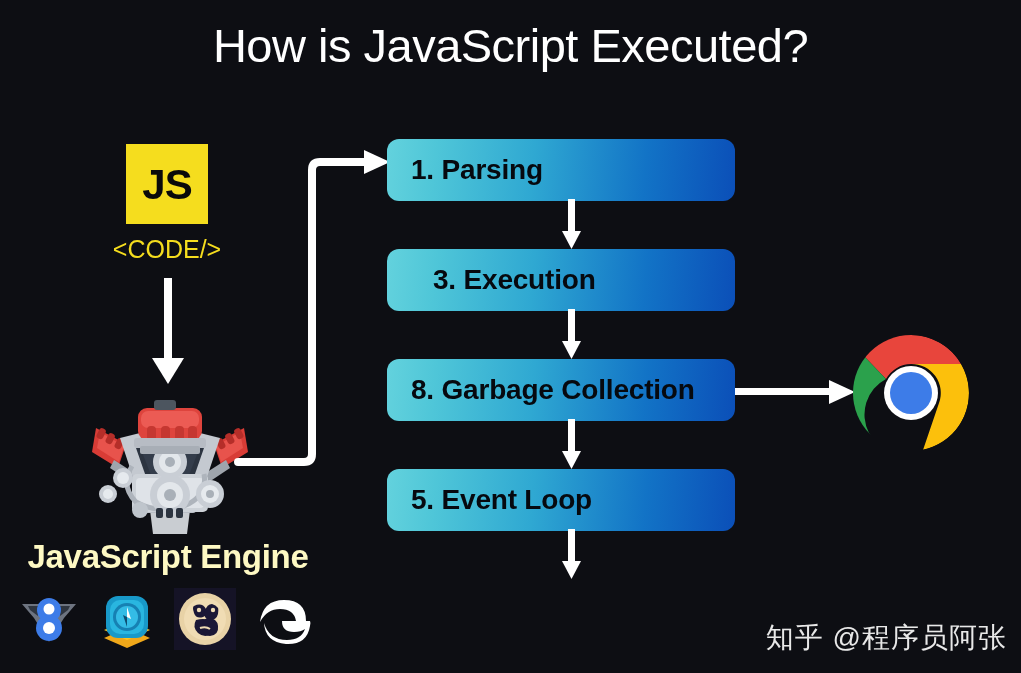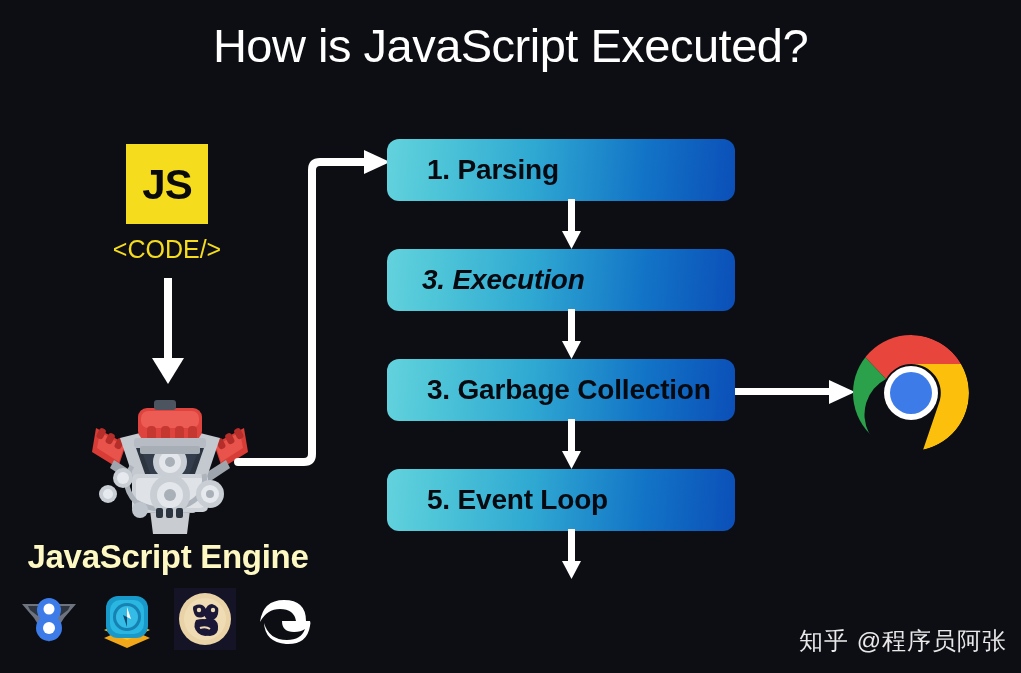--- a/index.html
+++ b/index.html
@@ -102,41 +102,41 @@
     background: linear-gradient(95deg, #63d2dd 0%, #4fc6d8 14%, #2fa8d2 42%, #1273c6 74%, #0b4fb8 100%);
     display: flex; align-items: center;
     margin-bottom: 48px;
   }
   .flow-box:last-child { margin-bottom: 0; }
   .flow-label {
     color: #06090f;
     font-size: 28px;
     font-weight: bold;
     letter-spacing: -0.2px;
-    padding-left: 40px;
-    white-space: nowrap;
-  }
-  .flow-box.indented .flow-label { padding-left: 35px; font-style: italic; }
+    padding-left: 24px;
+    white-space: nowrap;
+  }
+  .flow-box.indented .flow-label { padding-left: 46px; }
 
   
   .v-conn { position: absolute; left: 560px; overflow: visible; }
 
   
   #chrome-wrap {
     position: absolute;
     left: 851px; top: 333px;
     width: 120px; height: 120px;
   }
 
   
   #watermark {
     position: absolute;
     right: 14px; bottom: 16px;
     color: #e8e8e8;
-    font-size: 24px;
+    font-size: 28px;
     font-weight: 500;
     letter-spacing: 1px;
     white-space: nowrap;
   }
 </style>
 </head>
 <body>
 
 <div id="stage">
 
@@ -286,21 +286,21 @@
   </svg>
 
   <div id="flow">
     <div class="flow-box">
       <span class="flow-label">1. Parsing</span>
     </div>
     <div class="flow-box indented">
       <span class="flow-label">3. Execution</span>
     </div>
     <div class="flow-box">
-      <span class="flow-label">3. Garbage Collection</span>
+      <span class="flow-label">8. Garbage Collection</span>
     </div>
     <div class="flow-box">
       <span class="flow-label">5. Event Loop</span>
     </div>
   </div>
 
   <svg class="v-conn" style="top:199px;" width="24" height="52">
     <rect x="8" y="0" width="7" height="36" fill="#ffffff"></rect>
     <path d="M2 32 L11.5 50 L21 32 Z" fill="#ffffff"></path>
   </svg>

